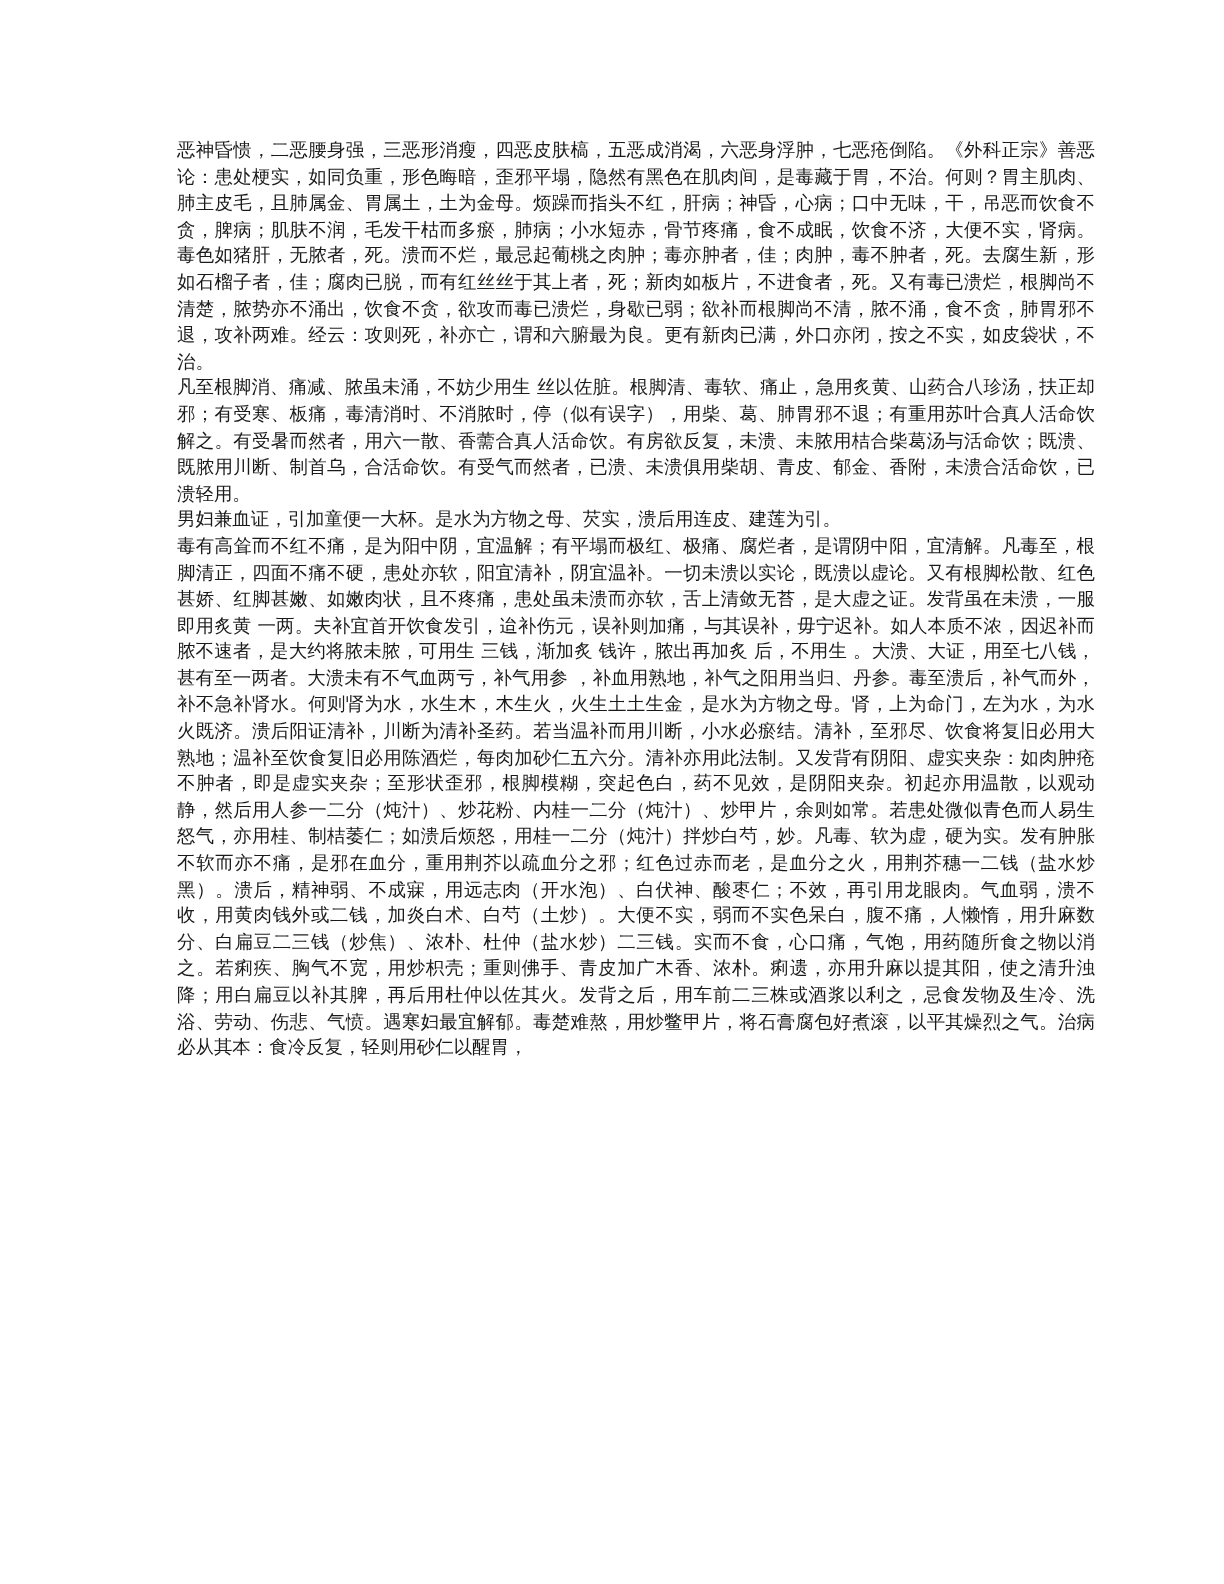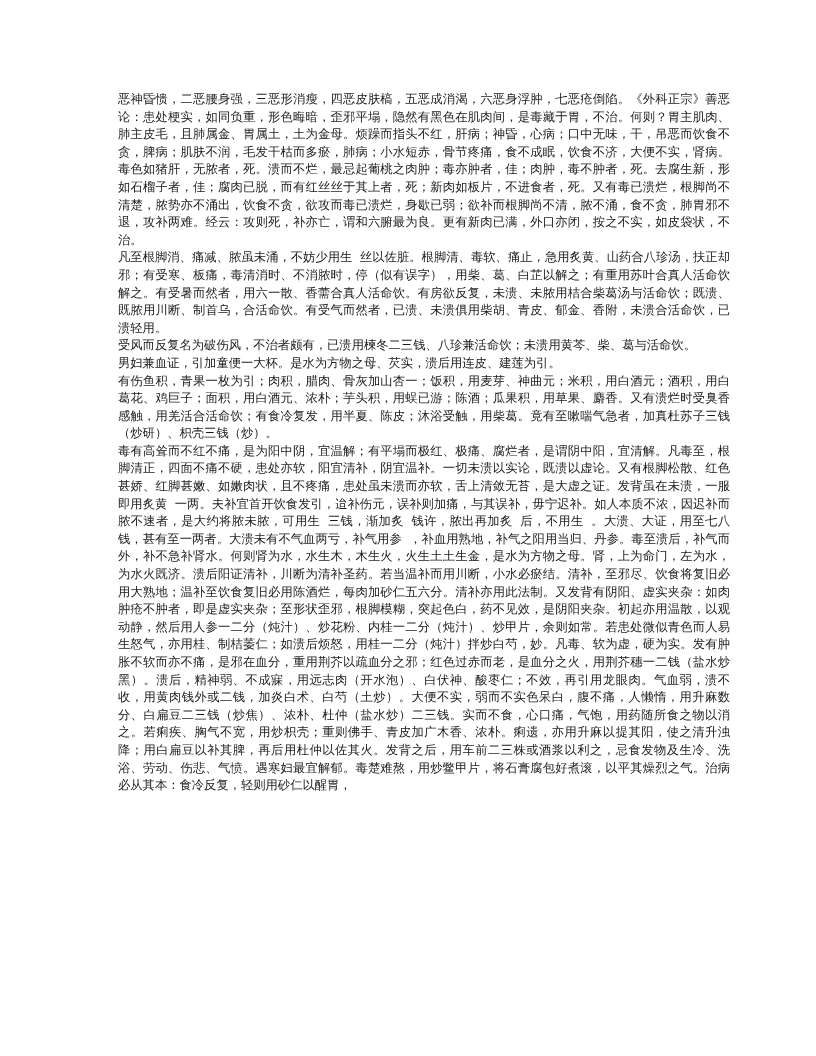--- a/index.html
+++ b/index.html
@@ -21,28 +21,25 @@
     line-height: 17.6px;
     color: #1a1a1a;
     text-align: justify;
     text-justify: inter-ideograph;
   }
   .para {
     margin: 0;
     padding: 0;
     text-indent: 0;
     word-break: break-all;
-    font-family: Liberation Mono, monospace;
   }
 </style>
 </head>
 <body>
 
 <div class="page">
   <div class="doc-body">
     <p class="para">恶神昏愦，二恶腰身强，三恶形消瘦，四恶皮肤槁，五恶成消渴，六恶身浮肿，七恶疮倒陷。《外科正宗》善恶论：患处梗实，如同负重，形色晦暗，歪邪平塌，隐然有黑色在肌肉间，是毒藏于胃，不治。何则？胃主肌肉、肺主皮毛，且肺属金、胃属土，土为金母。烦躁而指头不红，肝病；神昏，心病；口中无味，干，吊恶而饮食不贪，脾病；肌肤不润，毛发干枯而多瘀，肺病；小水短赤，骨节疼痛，食不成眠，饮食不济，大便不实，肾病。毒色如猪肝，无脓者，死。溃而不烂，最忌起葡桃之肉肿；毒亦肿者，佳；肉肿，毒不肿者，死。去腐生新，形如石榴子者，佳；腐肉已脱，而有红丝丝于其上者，死；新肉如板片，不进食者，死。又有毒已溃烂，根脚尚不清楚，脓势亦不涌出，饮食不贪，欲攻而毒已溃烂，身歇已弱；欲补而根脚尚不清，脓不涌，食不贪，肺胃邪不退，攻补两难。经云：攻则死，补亦亡，谓和六腑最为良。更有新肉已满，外口亦闭，按之不实，如皮袋状，不治。</p>
-    <p class="para">凡至根脚消、痛减、脓虽未涌，不妨少用生 丝以佐脏。根脚清、毒软、痛止，急用炙黄、山药合八珍汤，扶正却邪；有受寒、板痛，毒清消时、不消脓时，停（似有误字），用柴、葛、白芷以解之；有重用苏叶合真人活命饮解之。有受暑而然者，用六一散、香薷合真人活命饮。有房欲反复，未溃、未脓用桔合柴葛汤与活命饮；既溃、既脓用川断、制首乌，合活命饮。有受气而然者，已溃、未溃俱用柴胡、青皮、郁金、香附，未溃合活命饮，已溃轻用。</p>
-    <p class="para">受风而反复名为破伤风，不治者颇有，已溃用楝冬二三钱、八珍兼活命饮；未溃用黄芩、柴、葛与活命饮。</p>
+    <p class="para">凡至根脚消、痛减、脓虽未涌，不妨少用生 丝以佐脏。根脚清、毒软、痛止，急用炙黄、山药合八珍汤，扶正却邪；有受寒、板痛，毒清消时、不消脓时，停（似有误字），用柴、葛、肺胃邪不退；有重用苏叶合真人活命饮解之。有受暑而然者，用六一散、香薷合真人活命饮。有房欲反复，未溃、未脓用桔合柴葛汤与活命饮；既溃、既脓用川断、制首乌，合活命饮。有受气而然者，已溃、未溃俱用柴胡、青皮、郁金、香附，未溃合活命饮，已溃轻用。</p>
     <p class="para">男妇兼血证，引加童便一大杯。是水为方物之母、芡实，溃后用连皮、建莲为引。</p>
-    <p class="para">有伤鱼积，青果一枚为引；肉积，腊肉、骨灰加山杏一；饭积，用麦芽、神曲元；米积，用白酒元；酒积，用白葛花、鸡巨子；面积，用白酒元、浓朴；芋头积，用蜈已游；陈酒；瓜果积，用草果、麝香。又有溃烂时受臭香感触，用羌活合活命饮；有食冷复发，用半夏、陈皮；沐浴受触，用柴葛。竟有至嗽喘气急者，加真杜苏子三钱（炒研）、枳壳三钱（炒）。</p>
     <p class="para">毒有高耸而不红不痛，是为阳中阴，宜温解；有平塌而极红、极痛、腐烂者，是谓阴中阳，宜清解。凡毒至，根脚清正，四面不痛不硬，患处亦软，阳宜清补，阴宜温补。一切未溃以实论，既溃以虚论。又有根脚松散、红色甚娇、红脚甚嫩、如嫩肉状，且不疼痛，患处虽未溃而亦软，舌上清敛无苔，是大虚之证。发背虽在未溃，一服即用炙黄 一两。夫补宜首开饮食发引，迨补伤元，误补则加痛，与其误补，毋宁迟补。如人本质不浓，因迟补而脓不速者，是大约将脓未脓，可用生 三钱，渐加炙 钱许，脓出再加炙 后，不用生 。大溃、大证，用至七八钱，甚有至一两者。大溃未有不气血两亏，补气用参 ，补血用熟地，补气之阳用当归、丹参。毒至溃后，补气而外，补不急补肾水。何则肾为水，水生木，木生火，火生土土生金，是水为方物之母。肾，上为命门，左为水，为水火既济。溃后阳证清补，川断为清补圣药。若当温补而用川断，小水必瘀结。清补，至邪尽、饮食将复旧必用大熟地；温补至饮食复旧必用陈酒烂，每肉加砂仁五六分。清补亦用此法制。又发背有阴阳、虚实夹杂：如肉肿疮不肿者，即是虚实夹杂；至形状歪邪，根脚模糊，突起色白，药不见效，是阴阳夹杂。初起亦用温散，以观动静，然后用人参一二分（炖汁）、炒花粉、内桂一二分（炖汁）、炒甲片，余则如常。若患处微似青色而人易生怒气，亦用桂、制桔萎仁；如溃后烦怒，用桂一二分（炖汁）拌炒白芍，妙。凡毒、软为虚，硬为实。发有肿胀不软而亦不痛，是邪在血分，重用荆芥以疏血分之邪；红色过赤而老，是血分之火，用荆芥穗一二钱（盐水炒黑）。溃后，精神弱、不成寐，用远志肉（开水泡）、白伏神、酸枣仁；不效，再引用龙眼肉。气血弱，溃不收，用黄肉钱外或二钱，加炎白术、白芍（土炒）。大便不实，弱而不实色呆白，腹不痛，人懒惰，用升麻数分、白扁豆二三钱（炒焦）、浓朴、杜仲（盐水炒）二三钱。实而不食，心口痛，气饱，用药随所食之物以消之。若痢疾、胸气不宽，用炒枳壳；重则佛手、青皮加广木香、浓朴。痢遗，亦用升麻以提其阳，使之清升浊降；用白扁豆以补其脾，再后用杜仲以佐其火。发背之后，用车前二三株或酒浆以利之，忌食发物及生冷、洗浴、劳动、伤悲、气愤。遇寒妇最宜解郁。毒楚难熬，用炒鳖甲片，将石膏腐包好煮滚，以平其燥烈之气。治病必从其本：食冷反复，轻则用砂仁以醒胃，</p>
   </div>
 </div>
 
 </body></html>

